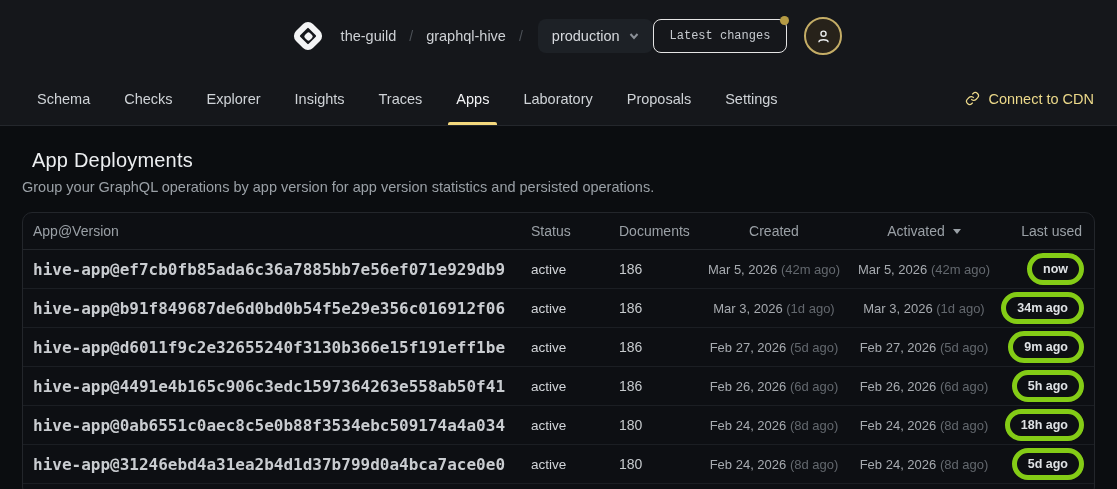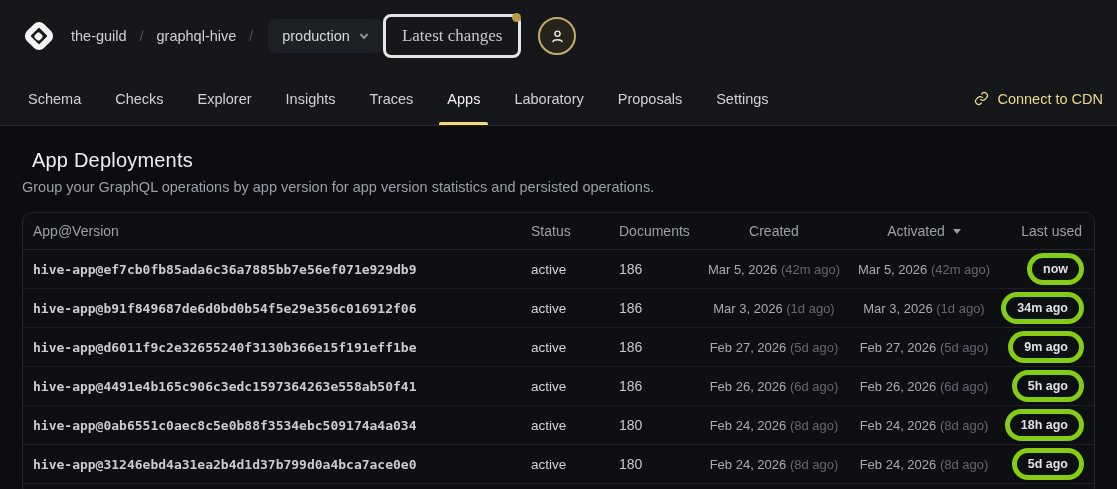--- a/index.html
+++ b/index.html
@@ -9,22 +9,22 @@
     font-family: "Liberation Sans", sans-serif;
     color: #d3d6da;
     -webkit-font-smoothing: antialiased;
   }
 
   
   .chrome { background: #15171b; border-bottom: 1px solid #24272c; }
 
   .topbar {
     height: 72px;
-    display: flex; align-items: center; justify-content: flex-start;
-    padding: 0 17px 0 20px;
+    display: flex; align-items: center; justify-content: center;
+    padding: 0 17px 0 32px;
   }
   .topbar-left { display: flex; align-items: center; gap: 14px; }
 
   .hive-logo {
     width: 37px; height: 37px; position: relative;
     display: flex; align-items: center; justify-content: center; cursor: pointer;
   }
   .hive-logo .ring {
     width: 24px; height: 24px;
     border: 6px solid #f3f4f5; border-radius: 7px;
@@ -42,40 +42,40 @@
     display: flex; align-items: center; gap: 9px;
     background: #1d2126; border: none; border-radius: 8px;
     padding: 9px 14px; color: #d6d9dd; font-size: 14.5px;
     font-family: inherit; cursor: pointer; margin-left: 2px;
   }
   .chev { width: 10px; height: 10px; stroke: #8b9097; fill: none; stroke-width: 2; }
 
   .topbar-right { display: flex; align-items: center; gap: 17px; }
   .latest-btn {
     position: relative;
-    background: transparent; border: 3px solid #e5e5e5; border-radius: 8px;
-    padding: 9px 16px; color: #c6cacf; font-size: 17px;
-    font-family: Liberation Serif, serif; cursor: pointer;
+    background: transparent; border: 1px solid #e5e5e5; border-radius: 8px;
+    padding: 9px 16px; color: #c6cacf; font-size: 12px;
+    font-family: Liberation Mono, monospace; cursor: pointer;
   }
   .latest-btn .notif-dot {
     position: absolute; top: -4px; right: -3px;
     width: 9px; height: 9px; border-radius: 50%;
     background: #b59b44;
   }
   .avatar {
     width: 38px; height: 38px; border-radius: 50%;
     border: 2px solid #c4ad66; background: #27221a;
     display: flex; align-items: center; justify-content: center; cursor: pointer;
   }
   .avatar svg { width: 17px; height: 17px; stroke: #e8eaec; fill: none; stroke-width: 2; }
 
   
   .tabbar {
     height: 53px; display: flex; align-items: stretch;
-    justify-content: space-between; padding: 0 11px;
+    justify-content: space-between; padding: 0 20px;
   }
   .tabs { display: flex; align-items: stretch; }
   .tab {
     position: relative; background: none; border: none;
     padding: 0 17px; color: #cfd3d7; font-size: 14.5px;
     font-family: inherit; cursor: pointer; display: flex; align-items: center;
   }
   .tab.active { color: #f2f3f5; }
   .tab.active::after {
     content: ""; position: absolute; left: 9px; right: 9px; bottom: 0;
@@ -113,21 +113,21 @@
   .th.c-last { text-align: right; padding-right: 2px; }
   .th.c-activated { display: flex; align-items: center; justify-content: center; gap: 8px; cursor: pointer; }
   .sort-caret {
     width: 0; height: 0; border-left: 4.5px solid transparent;
     border-right: 4.5px solid transparent; border-top: 5.5px solid #9aa0a6;
   }
 
   .data-row { height: 39px; cursor: pointer; }
   .cell-version {
     font-family: "DejaVu Sans Mono", "Liberation Mono", monospace;
-    font-weight: 700; font-size: 13px; color: #c9ccd0;
+    font-weight: 700; font-size: 16px; color: #c9ccd0;
     white-space: nowrap; overflow: hidden;
   }
   .cell-status { font-size: 13.5px; color: #d2d5d9; }
   .cell-docs { font-size: 14px; color: #c6cacd; text-align: left; padding-right: 14px; }
   .cell-date { font-size: 13px; text-align: center; white-space: nowrap; }
   .cell-date .d { color: #a7abb0; }
   .cell-date .ago { color: #63686e; }
   .cell-last { display: flex; justify-content: flex-end; }
   .badge {
     border: 5px solid #84cc16; border-radius: 999px;

